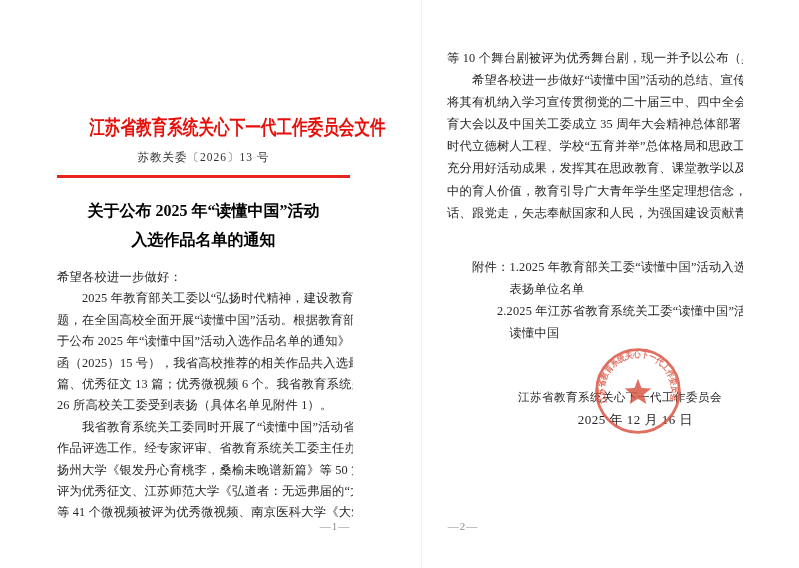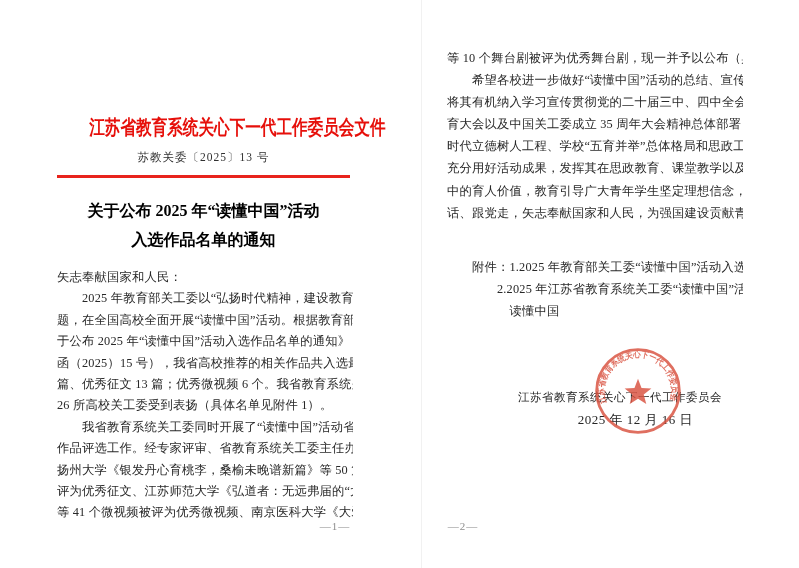--- a/index.html
+++ b/index.html
@@ -101,29 +101,29 @@
 </head>
 <body>
 
 <div class="canvas">
 
   <div class="page-divider"></div>
 
   <div>
     <div class="org-header" style="color:#e60f0a">江苏省教育系统关心下一代工作委员会文件</div>
 
-    <div class="doc-number">苏教关委〔2025〕13 号</div>
+    <div class="doc-number">苏教关委〔2026〕13 号</div>
 
     <div class="red-separator" style="background:#e8231c"></div>
 
     <div class="doc-title l1">关于公布 2025 年“读懂中国”活动</div>
     <div class="doc-title l2">入选作品名单的通知</div>
 
     <div class="body-block left-body">
-        <div class="line">矢志奉献国家和人民：</div>
+        <div class="line">希望各校进一步做好：</div>
         <div class="line">　　2025 年教育部关工委以“弘扬时代精神，建设教育强国”为主</div>
         <div class="line">题，在全国高校全面开展“读懂中国”活动。根据教育部关工委《关</div>
         <div class="line">于公布 2025 年“读懂中国”活动入选作品名单的通知》（教关委</div>
         <div class="line">函（2025）15 号），我省高校推荐的相关作品共入选最佳征文 2</div>
         <div class="line">篇、优秀征文 13 篇；优秀微视频 6 个。我省教育系统关工委和</div>
         <div class="line">26 所高校关工委受到表扬（具体名单见附件 1）。</div>
         <div class="line">　　我省教育系统关工委同时开展了“读懂中国”活动省级优秀</div>
         <div class="line">作品评选工作。经专家评审、省教育系统关工委主任办公会研究，</div>
         <div class="line">扬州大学《银发丹心育桃李，桑榆未晚谱新篇》等 50 篇征文被</div>
         <div class="line">评为优秀征文、江苏师范大学《弘道者：无远弗届的“大先生”》</div>
@@ -140,20 +140,21 @@
         <div class="line">将其有机纳入学习宣传贯彻党的二十届三中、四中全会，全国教</div>
         <div class="line">育大会以及中国关工委成立 35 周年大会精神总体部署，融入新</div>
         <div class="line">时代立德树人工程、学校“五育并举”总体格局和思政工作体系，</div>
         <div class="line">充分用好活动成果，发挥其在思政教育、课堂教学以及课程思政</div>
         <div class="line">中的育人价值，教育引导广大青年学生坚定理想信念，永远听党</div>
         <div class="line">话、跟党走，矢志奉献国家和人民，为强国建设贡献青春力量。</div>
       </div>
 
     <div class="body-block attachment-block">
         <div class="line">　　附件：1.2025 年教育部关工委“读懂中国”活动入选作品和受</div>
+        <div class="line">　　　　　表扬单位名单</div>
         <div class="line">　　　　2.2025 年江苏省教育系统关工委“读懂中国”活动优</div>
         <div class="line">　　　　　读懂中国</div>
       </div>
 
     <div class="signer">江苏省教育系统关心下一代工作委员会</div>
 
     <div class="sign-date">2025 年 12 月 16 日</div>
 
     <svg class="seal" viewBox="0 0 100 100">
       <defs>

